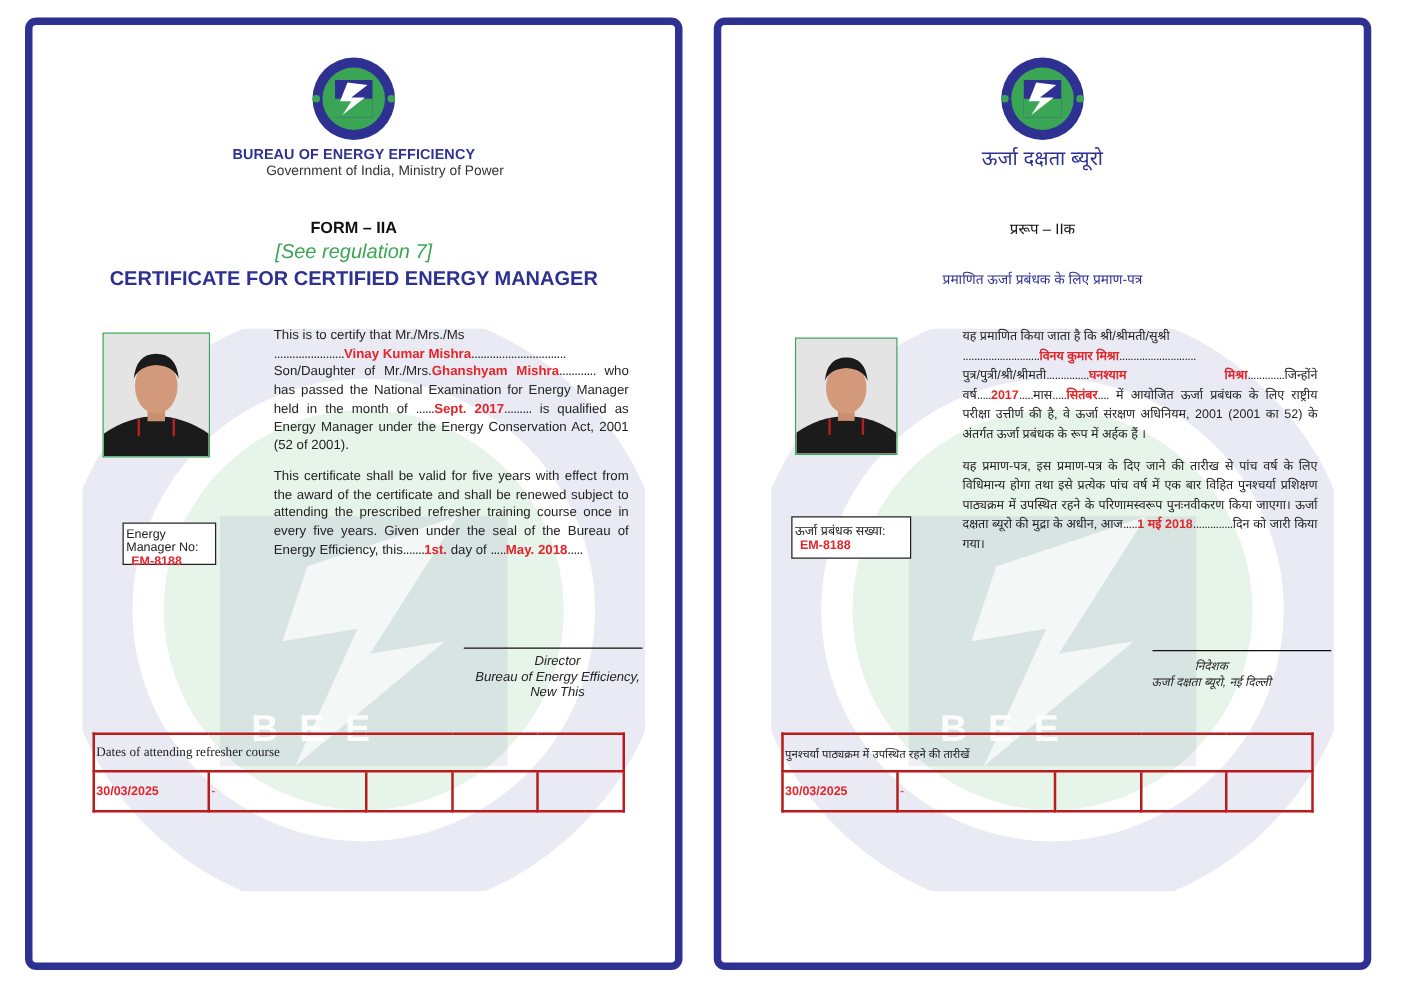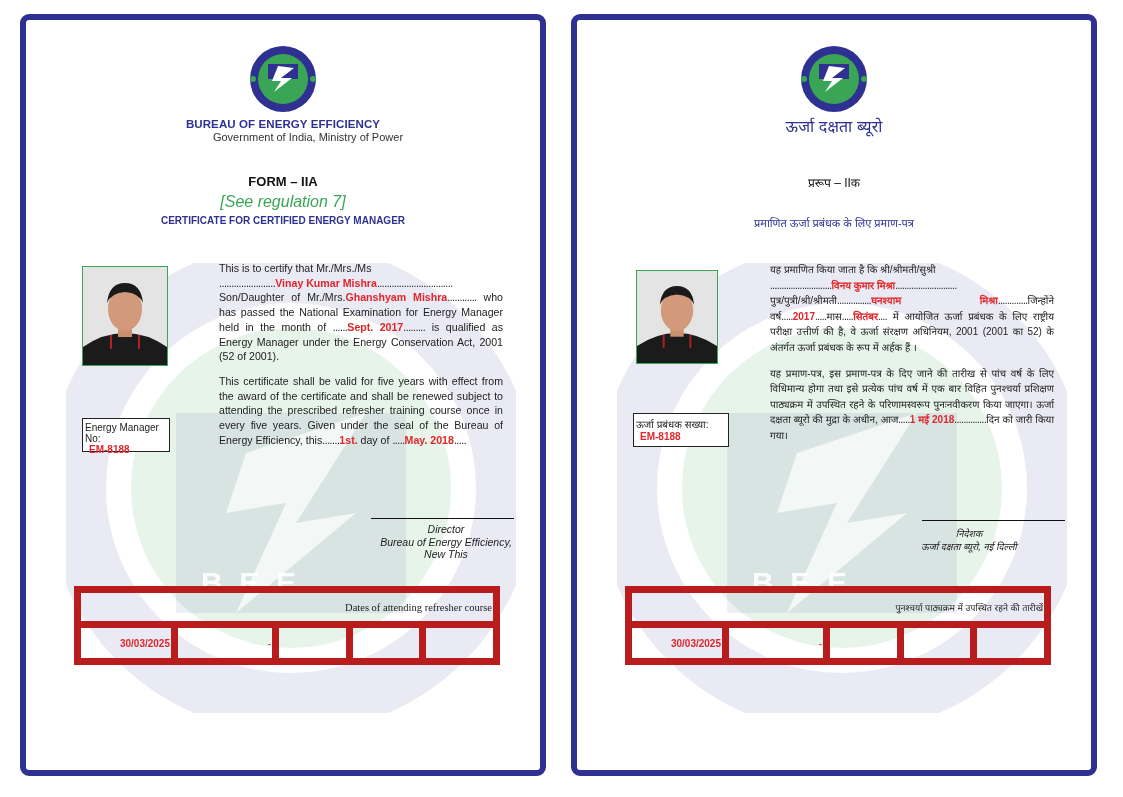--- a/index.html
+++ b/index.html
@@ -18,49 +18,49 @@
   .logo { position: absolute; top: 24px; left: 50%; transform: translateX(-50%); width: 70px; height: 70px; }
   .org-name { position: absolute; top: 98px; width: 100%; text-align: center; font-weight: bold;
               color: #2e3192; font-size: 11.5px; letter-spacing: 0.1px; }
   .org-sub { position: absolute; top: 111px; width: 100%; text-align: center; font-size: 11px; color: #333; padding-left: 25px; }
   .hi .org-name { font-size: 16px; top: 95px; font-weight: normal; }
   .hi .org-sub { font-size: 9.5px; top: 116px; font-style: italic; color: #444; }
 
   .form-title { position: absolute; top: 154px; width: 100%; text-align: center; font-weight: bold; font-size: 13px; color: #111; }
   .hi .form-title { font-weight: normal; font-size: 12px; }
   .regulation { position: absolute; top: 173px; width: 100%; text-align: center; font-style: italic; color: #3aa655; font-size: 16px; }
-  .cert-heading { position: absolute; top: 195px; width: 100%; text-align: center; font-weight: bold; color: #2e3192; font-size: 10px; }
+  .cert-heading { position: absolute; top: 195px; width: 100%; text-align: center; font-weight: bold; color: #2e3192; font-size: 16px; }
   .hi .cert-heading { font-weight: normal; font-size: 11px; }
 
   .photo { position: absolute; left: 56px; top: 246px; width: 84px; height: 98px; border: 1px solid #3aa655;
            background: linear-gradient(#e9e9e9, #dcdcdc); overflow: hidden; }
   .hi .photo { left: 59px; top: 250px; width: 80px; height: 92px; }
 
-  .em-box { position: absolute; left: 56px; top: 398px; width: 88px; height: 34px; border: 1px solid #222;
+  .em-box { position: absolute; left: 72px; top: 398px; width: 75px; height: 34px; border: 1px solid #222;
             background: #fff; font-size: 10px; box-sizing: border-box; padding: 3px 2px; }
   .hi .em-box { left: 56px; top: 393px; width: 96px; height: 34px; }
   .em-label { display: block; color: #222; }
   .em-value { display: block; color: #e0262b; font-weight: bold; padding-left: 4px; }
 
   .body-text { position: absolute; left: 193px; top: 241px; width: 284px; font-size: 10.6px; line-height: 14.7px;
                text-align: justify; color: #222; }
   .hi .body-text { left: 193px; top: 242px; width: 284px; font-size: 10px; line-height: 15.6px; }
   .para { margin: 0 0 10px 0; }
   .fill { color: #e0262b; font-weight: bold; }
   .dots { color: #222; letter-spacing: -0.5px; }
 
   .sign-line { position: absolute; top: 498px; width: 143px; border-top: 1px solid #111; }
   .en .sign-line { left: 345px; }
   .hi .sign-line { left: 345px; top: 500px; }
   .sign-text { position: absolute; top: 503px; width: 160px; text-align: center; font-style: italic; font-size: 10.5px; line-height: 12.5px; color: #222; }
   .en .sign-text { left: 340px; }
   .hi .sign-text { left: 312px; top: 508px; font-size: 9.5px; }
 
   .refresher { position: absolute; left: 48px; top: 566px; width: 426px; border-collapse: collapse; background: transparent; }
-  .refresher td { border: 7px solid #b91c1c; height: 28px; text-align: right; font-size: 10px; }
+  .refresher td { border: 2px solid #b91c1c; height: 28px; text-align: left; font-size: 10px; }
   .refresher .head { font-family: "Liberation Serif", serif; font-size: 10.5px; height: 26px; }
   .hi .refresher .head { font-family: "Liberation Sans", sans-serif; font-size: 9px; }
   .refresher .date { color: #e0262b; font-weight: bold; width: 88px; }
   .refresher .dash { color: #e0262b; }
 </style>
 </head>
 <body>
 
 <div class="panel en">
   <div class="wm">

